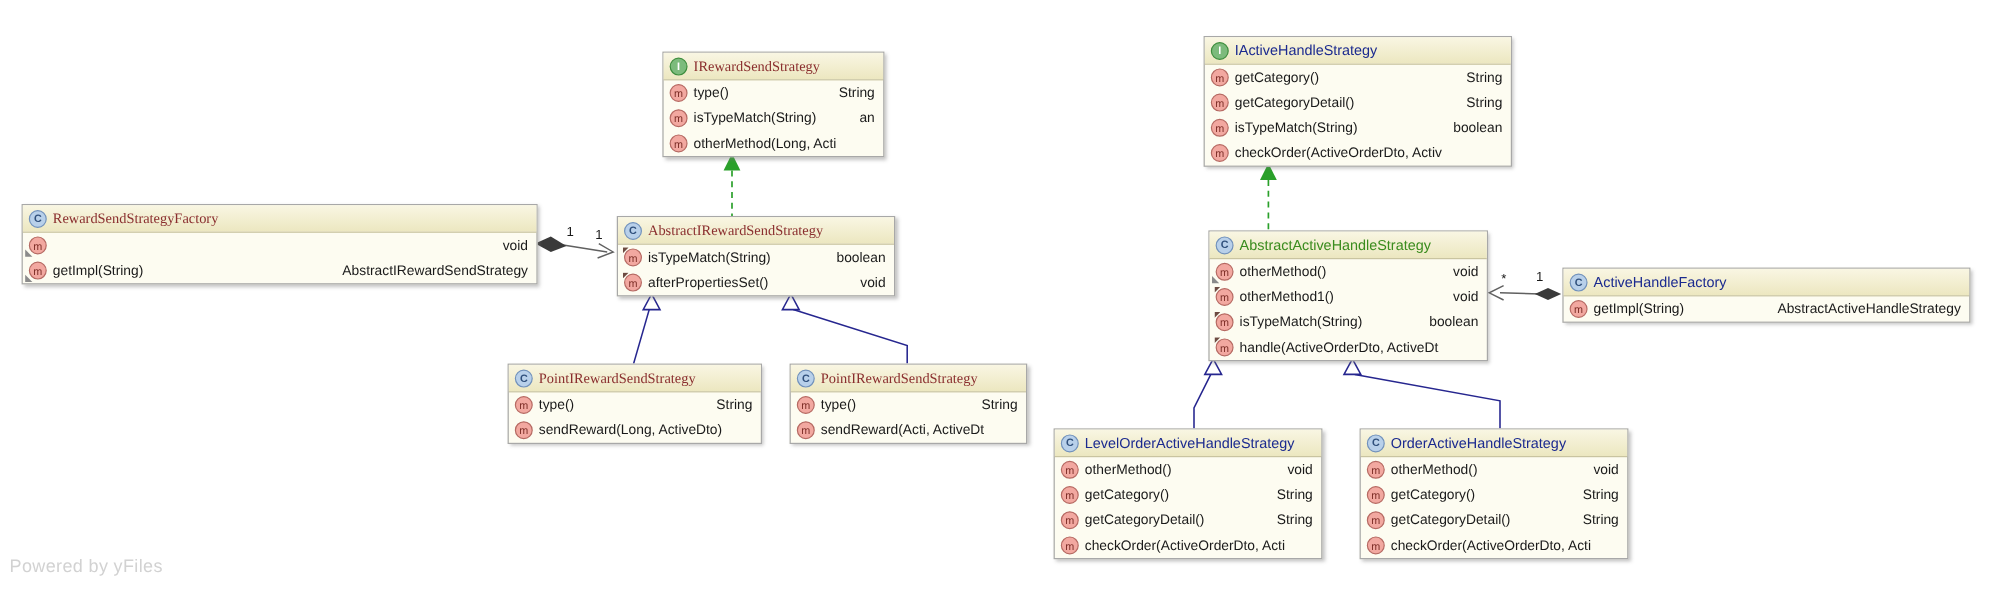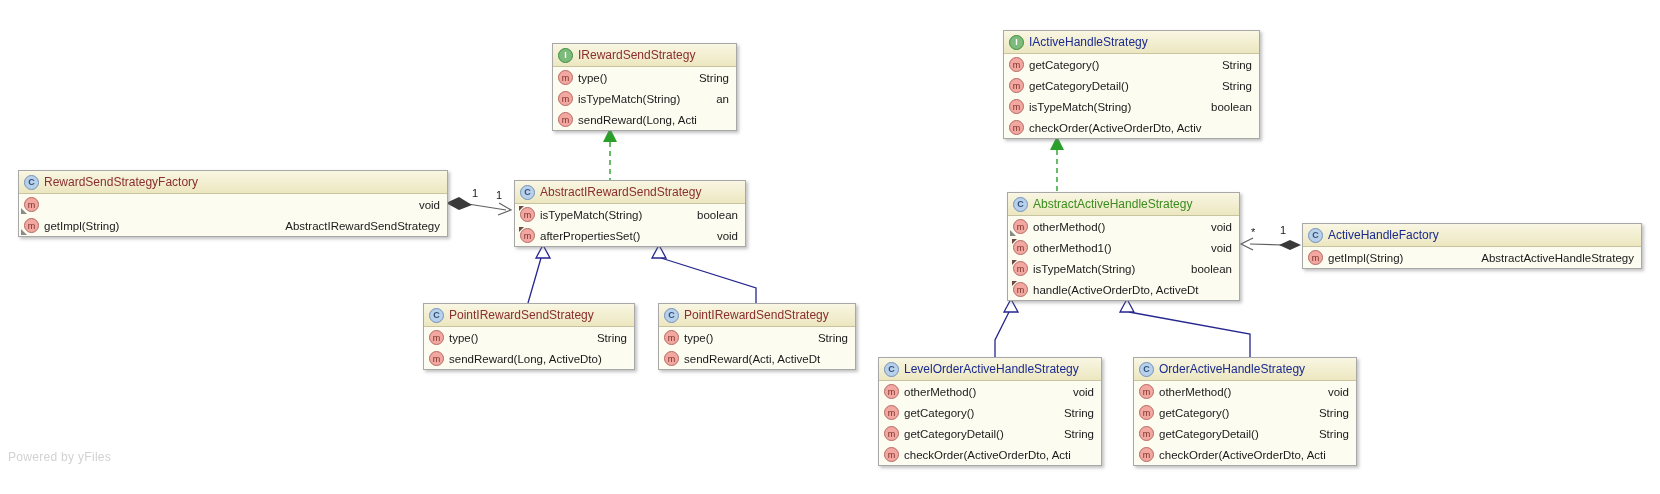--- a/index.html
+++ b/index.html
@@ -5,34 +5,34 @@
   html,body{margin:0;padding:0;background:#fff;}
   #canvas{position:relative;width:1660px;height:494px;background:#ffffff;overflow:hidden;
           font-family:"Liberation Sans","DejaVu Sans",sans-serif;}
   svg.edges{position:absolute;left:0;top:0;pointer-events:none;}
   .node{position:absolute;background:#fdfcf1;border:1px solid #a8a8a8;
         box-shadow:2px 2px 3px rgba(120,120,120,.45);font-size:11.5px;color:#1a1a1a;}
   .hdr{height:22px;display:flex;align-items:center;gap:5px;padding:0 6px 0 5px;
        background:linear-gradient(#f9f6e3,#ece7c0);border-bottom:1px solid #c9c4a0;
        white-space:nowrap;overflow:hidden;}
   .title{font-size:12px;}
-  .t-red{color:#8a2e2e;} .t-blue{color:#1b2a8f;} .t-green{color:#3a8c1e;}
+  .t-red{color:#8a2e2e;font-family:Liberation Serif, serif;} .t-blue{color:#1b2a8f;} .t-green{color:#3a8c1e;}
   .row{height:21px;display:flex;align-items:center;gap:5px;padding:0 7px 0 5px;
        white-space:nowrap;overflow:hidden;}
   .mn{flex:0 0 auto;text-align:center;} .mt{margin-left:auto;flex:0 0 auto;}
   .ic{position:relative;display:inline-flex;align-items:center;justify-content:center;
       width:13px;height:13px;border-radius:50%;font-size:9px;font-weight:bold;flex:0 0 auto;}
   .ic-i{background:#7cbb7c;border:1px solid #3e8e3e;color:#fff;}
   .ic-c{background:#b8d0ea;border:1px solid #7292bc;color:#30507c;}
   .ic-m{background:#f2a8a0;border:1px solid #b66a63;color:#7c2d26;font-weight:normal;}
   .ov-arrow::after{content:"";position:absolute;left:-4px;bottom:-3px;width:0;height:0;
       border-bottom:6px solid #8a8a8a;border-right:6px solid transparent;}
   .ov-tick::before{content:"";position:absolute;left:-2px;top:-2px;width:5px;height:5px;
       background:#6d4a41;clip-path:polygon(0 0,100% 0,0 100%);}
-  .watermark{position:absolute;left:8px;top:450px;font-size:12px;color:#d2d2d2;letter-spacing:.3px;}
+  .watermark{position:absolute;left:8px;top:464px;font-size:15px;color:#d2d2d2;letter-spacing:.3px;}
   text.elbl{font-size:11px;fill:#1a1a1a;font-family:"Liberation Sans","DejaVu Sans",sans-serif;}
 </style>
 </head>
 <body>
 
 <div id="canvas">
 
   <svg class="edges" width="1660" height="494">
 
     <g>
@@ -92,21 +92,21 @@
       <span class="mn">type()</span>
       <span class="mt">String</span>
     </div>
     <div class="row">
       <span class="ic ic-m">m</span>
       <span class="mn">isTypeMatch(String)</span>
       <span class="mt">an</span>
     </div>
     <div class="row">
       <span class="ic ic-m">m</span>
-      <span class="mn">sendReward(Long, Acti</span>
+      <span class="mn">otherMethod(Long, Acti</span>
       <span class="mt"></span>
     </div>
   </div>
 
   <div class="node" style="left:18px;top:170px;width:428px">
     <div class="hdr">
       <span class="ic ic-c">C</span>
       <span class="title t-red">RewardSendStrategyFactory</span>
     </div>
     <div class="row">

